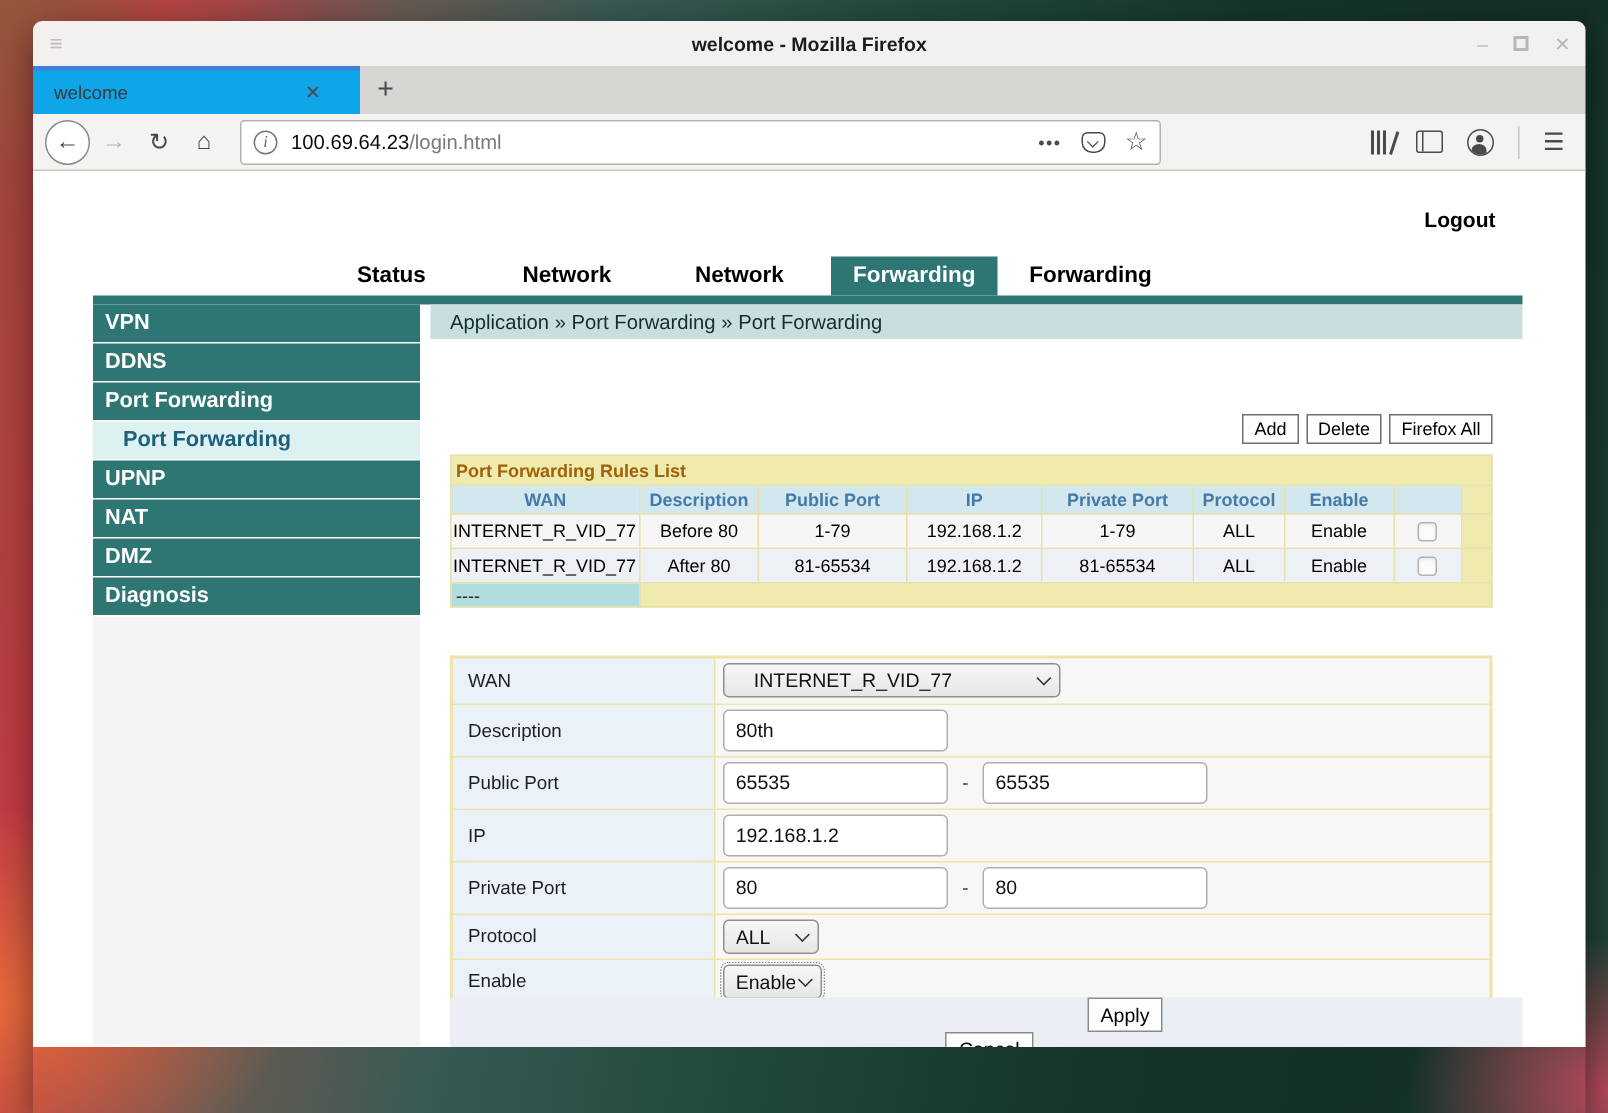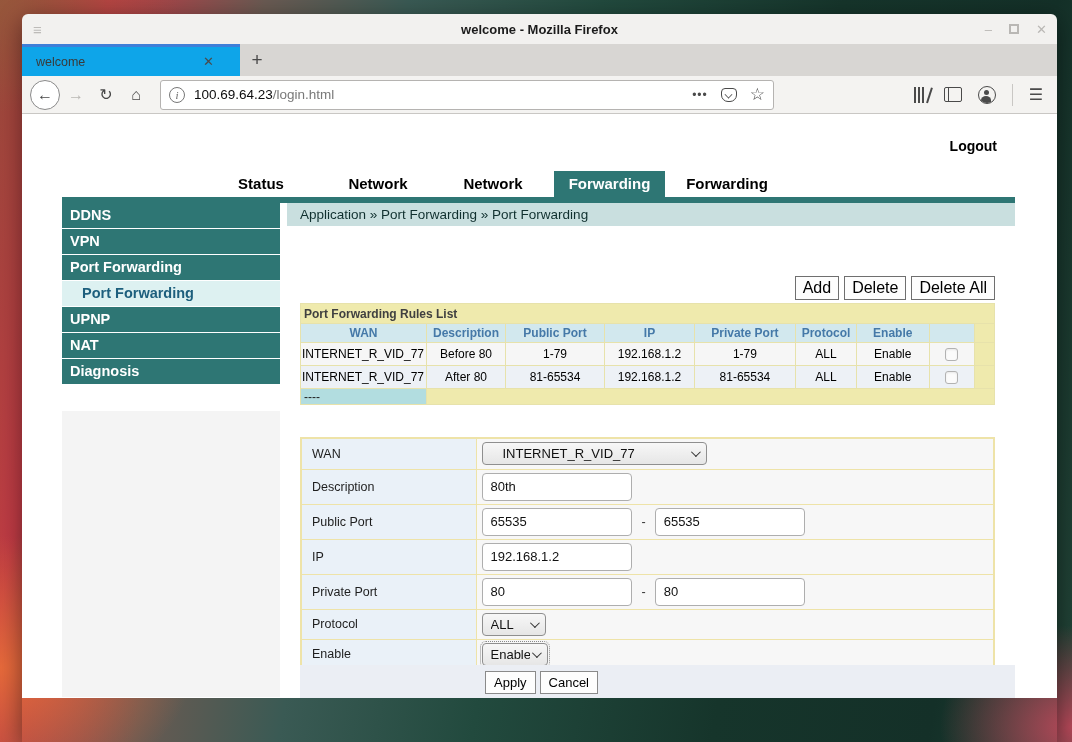--- a/index.html
+++ b/index.html
@@ -62,25 +62,25 @@
   .teal-bar { position:absolute; left:40px; top:83px; width:953px; height:6px; background:#2e7674; }
   
   .sidebar { position:absolute; left:40px; top:89px; width:218px; }
   .side-item { height:25px; line-height:25px; background:#2e7674; color:#fff; font-size:14.5px; font-weight:bold; padding-left:8px; margin-bottom:1px; }
   .side-item.selected { background:#ddf1f1; color:#1d5f7d; padding-left:20px; }
   .sidebar-rest { position:absolute; left:40px; top:297px; width:218px; height:286px; background:#f4f4f4; }
   
   .breadcrumb { position:absolute; left:265px; top:89px; width:728px; height:23px; line-height:23px; background:#c9dfdf; color:#10302f; font-size:13.5px; padding-left:13px; }
   .infobox { position:absolute; left:278px; top:123px; width:693px; height:32px; line-height:30px; background:#fbf9dd; border:1px solid #cdd4dc; color:#6e7f78; font-size:12.5px; padding-left:20px; }
   .actions { position:absolute; left:278px; top:162px; width:695px; display:flex; justify-content:flex-end; gap:5px; }
-  .btn { background:#fdfdfd; border:1px solid #6f6f6f; font-size:16px; font-family:"Liberation Sans",sans-serif; padding:2px 7px; color:#000; }
+  .btn { background:#fdfdfd; border:1px solid #6f6f6f; font-size:12px; font-family:"Liberation Sans",sans-serif; padding:2px 7px; color:#000; }
   
   .rules { position:absolute; left:278px; top:189px; width:695px; border-collapse:collapse; background:#efeaad; font-size:12px; }
   .rules td, .rules th { border:1px solid #e7e2ab; padding:0 2px; }
-  .rules .title-row td { background:#efeaad; font-weight:bold; height:20px; padding-left:3px; color:#404040; }
+  .rules .title-row td { background:#efeaad; font-weight:bold; height:20px; padding-left:3px; color:#a16207; }
   .rules .head th { background:#d2e8ee; color:#4579a8; font-weight:bold; height:19px; text-align:center; }
   .rules .head th.filler, .rules td.filler { background:#efeaad; }
   .rules .r0 td { background:#f6f6f6; height:23px; text-align:center; }
   .rules .r1 td { background:#edf1f6; height:23px; text-align:center; }
   .rules .r0 td.wan-cell, .rules .r1 td.wan-cell { text-align:left; padding-left:1px; }
   .rules .r0 td.filler, .rules .r1 td.filler { background:#efeaad; }
   .rules .dash-row td { height:16px; }
   .rules .dash-cell { background:#b2dde0; color:#1a1a1a; padding-left:3px; }
   .rules .dash-rest { background:#efeaad; }
   .rule-check { appearance:none; -webkit-appearance:none; width:13px; height:13px; border:1px solid #b2b2b2; border-radius:3px; background:#fbfbfb; box-shadow:inset 0 1px 2px rgba(0,0,0,.08); vertical-align:middle; }
@@ -92,21 +92,21 @@
   .txt { height:28px; border:1px solid #aeaeae; border-radius:4px; background:#fff; font-size:13px; font-family:"Liberation Sans",sans-serif; padding:0 8px; width:150px; color:#111; }
   .dash-sep { display:inline-block; margin:0 9px 0 10px; color:#333; }
   .select { display:inline-flex; align-items:center; justify-content:space-between; background:linear-gradient(#f7f7f7,#e6e6e6); border:1px solid #8f8f8f; border-radius:4px; height:23px; padding:0 8px; color:#111; font-size:13px; }
   .select .val { overflow:hidden; white-space:nowrap; }
   .chev { width:7px; height:7px; border-right:1.6px solid #333; border-bottom:1.6px solid #333; transform:rotate(45deg) translateY(-2px); flex:none; margin-left:8px; }
   .sel-wan { width:225px; padding-left:20px; }
   .sel-proto { width:64px; }
   .sel-enable { width:66px; outline:1px dotted #8a8a8a; outline-offset:1px; }
   .sel-enable .chev { margin-left:2px; }
   
-  .apply-band { position:absolute; left:278px; top:551px; width:715px; height:35px; background:#ebeef4; display:flex; align-items:center; }
+  .apply-band { position:absolute; left:278px; top:551px; width:715px; height:35px; background:#ebeef4; display:flex; align-items:center;flex-direction:column; }
   .apply-band .btn { margin-left:185px; font-size:13px; padding:3px 8px; border-color:#8a8a8a; }
   .apply-band .btn + .btn { margin-left:4px; }
   .footer-bar { position:absolute; left:40px; top:591px; width:953px; height:19px; background:#b9d2d0; }
   .below-strip { position:absolute; left:0; top:610px; width:1035px; height:18px; background:#edf6f6; }
 </style>
 </head>
 <body>
 
 <div class="window">
 
@@ -162,37 +162,38 @@
 
     <span class="nav-tab" style="left:239px;text-align:right;">Status</span>
     <span class="nav-tab" style="left:356px;">Network</span>
     <span class="nav-tab" style="left:471px;">Network</span>
     <span class="nav-tab active" style="left:532px; width:111px;">Forwarding</span>
     <span class="nav-tab" style="left:705px;">Forwarding</span>
 
     <div class="teal-bar"></div>
 
     <div class="sidebar">
+      <div class="side-item">VPN</div>
       <div class="side-item">DDNS</div>
-      <div class="side-item">VPN</div>
       <div class="side-item">Port Forwarding</div>
       <div class="side-item selected">Port Forwarding</div>
       <div class="side-item">UPNP</div>
       <div class="side-item">NAT</div>
+      <div class="side-item">DMZ</div>
       <div class="side-item">Diagnosis</div>
     </div>
     <div class="sidebar-rest"></div>
 
     <div class="breadcrumb">Application » Port Forwarding » Port Forwarding</div>
 
 
     <div class="actions">
       <button class="btn">Add</button>
       <button class="btn">Delete</button>
-      <button class="btn">Delete All</button>
+      <button class="btn">Firefox All</button>
     </div>
 
     <table class="rules">
       <colgroup>
         <col style="width:124px">
           <col style="width:79px">
           <col style="width:100px">
           <col style="width:90px">
         <col style="width:102px">
           <col style="width:61px">

